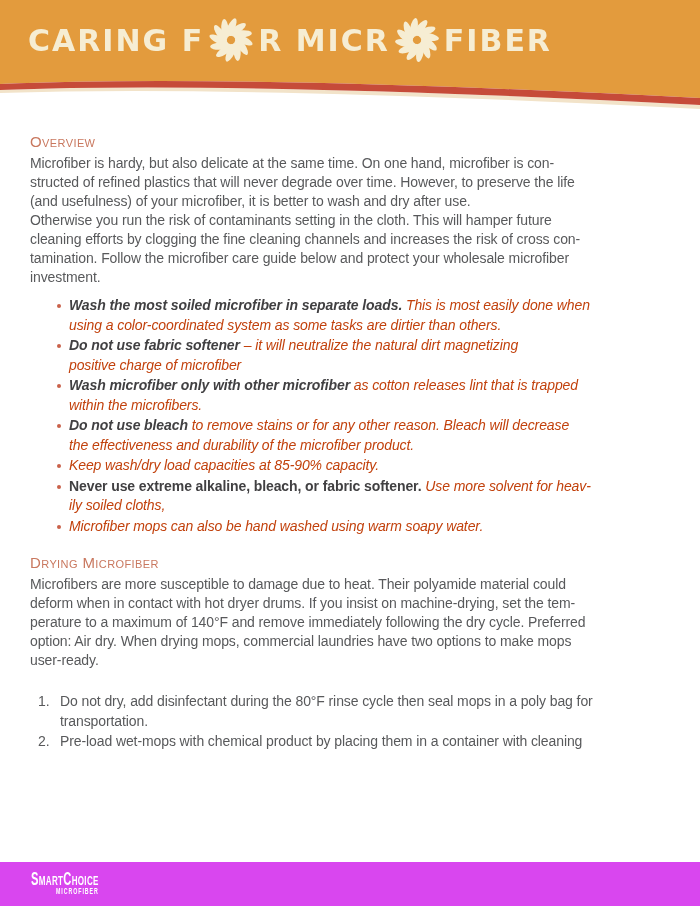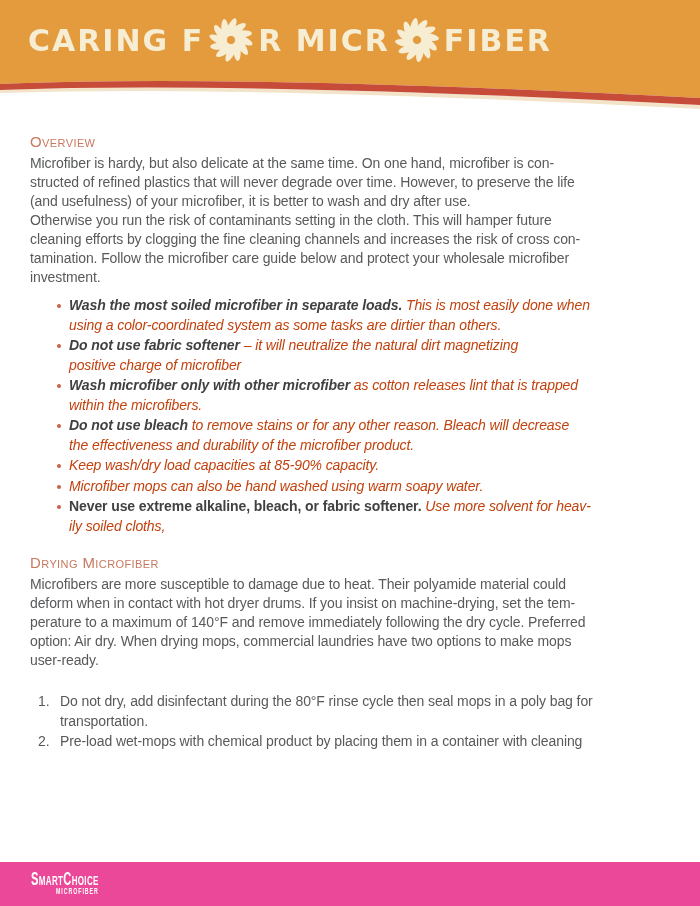--- a/index.html
+++ b/index.html
@@ -37,21 +37,21 @@
   .lead.upright { font-style:normal; }
   .rest { color:#c2410c; }
 
   
   .steps { margin-top:22px; }
   .step { display:flex; font-size:14px; line-height:19.5px; letter-spacing:-0.1px; margin-bottom:1px; }
   .step-num { width:22px; flex:0 0 auto; margin-left:8px; }
   .step-text { white-space:pre; }
 
   
-  .footer { position:absolute; left:0; bottom:0; width:700px; height:44px; background:#ec4899; }
+  .footer { position:absolute; left:0; bottom:0; width:700px; height:44px; background:#d946ef; }
   .logo { position:absolute; left:31px; top:9px; transform:scaleX(0.62); transform-origin:left top; color:#fff; }
   .brand { font-variant:small-caps; font-weight:700; font-size:18px; line-height:16px; letter-spacing:0.5px; }
   .brand-sub { font-weight:700; font-size:8.5px; letter-spacing:1.5px; text-align:right; line-height:9px; }
 </style>
 </head>
 <body>
 
 <div class="page">
 
   <div class="header">
@@ -179,26 +179,26 @@
         <span class="bdot"></span>
         <div class="btext"><span class="lead">Do not use bleach</span><span class="rest"> to remove stains or for any other reason. Bleach will decrease
 the effectiveness and durability of the microfiber product.</span></div>
       </li>
       <li>
         <span class="bdot"></span>
         <div class="btext"><span class="rest">Keep wash/dry load capacities at 85-90% capacity.</span></div>
       </li>
       <li>
         <span class="bdot"></span>
-        <div class="btext"><span class="rest">Microfiber mops can also be hand washed using warm soapy water.</span></div>
-      </li>
-      <li>
-        <span class="bdot"></span>
         <div class="btext"><span class="lead upright">Never use extreme alkaline, bleach, or fabric softener.</span><span class="rest"> Use more solvent for heav-
 ily soiled cloths,</span></div>
+      </li>
+      <li>
+        <span class="bdot"></span>
+        <div class="btext"><span class="rest">Microfiber mops can also be hand washed using warm soapy water.</span></div>
       </li>
     </ul>
 
     <div class="sec-heading sec-gap">Drying Microfiber</div>
     <div class="lines para">Microfibers are more susceptible to damage due to heat. Their polyamide material could
 deform when in contact with hot dryer drums. If you insist on machine-drying, set the tem-
 perature to a maximum of 140°F and remove immediately following the dry cycle. Preferred
 option: Air dry. When drying mops, commercial laundries have two options to make mops
 user-ready.</div>
 

